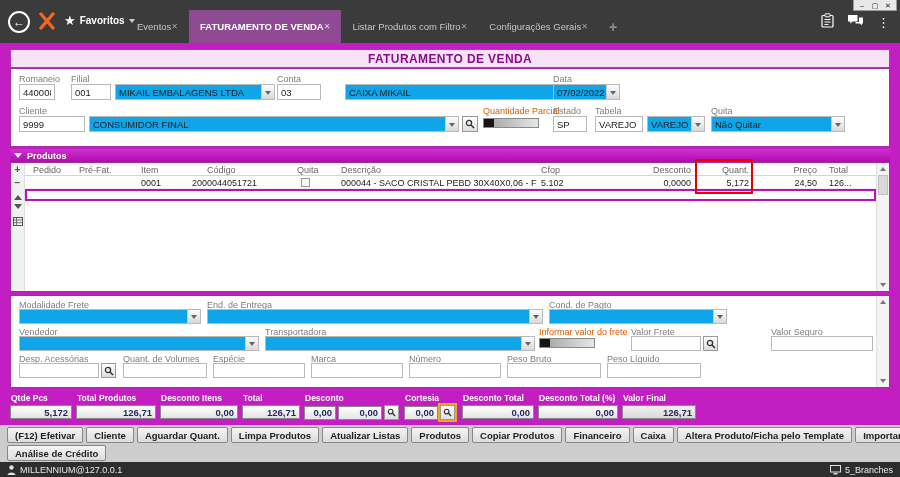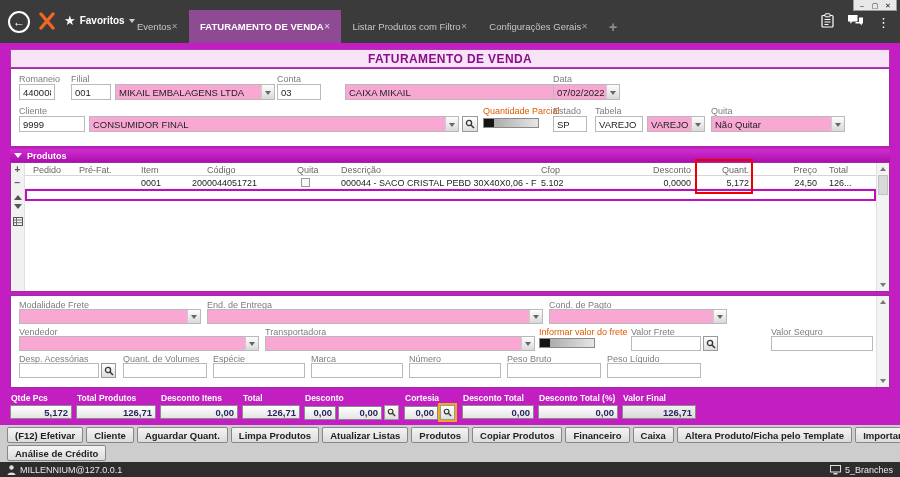--- a/index.html
+++ b/index.html
@@ -34,21 +34,21 @@
   #prodhdr{position:absolute;left:10px;right:10px;top:106px;height:13px;display:flex;align-items:center;gap:5px;padding-left:4px;background:linear-gradient(#d02fd0,#ad0ead)}
   #prodhdr span{font-size:9px;font-weight:700;color:#fff}
   #prodhdr .tri{width:0;height:0;border:4px solid transparent;border-top:5px solid #fff;margin-top:4px}
   #tblpanel{top:119px;height:130px}
   #midpanel{top:252px;height:93px}
 
   
   .flabel{position:absolute;font-size:9px;color:#7d7d7d;white-space:nowrap}
   .flabel.orange{color:#dd5a00}
   .inp{position:absolute;height:16px;border:1px solid #b9b9b9;background:#fff;font-size:9.5px;color:#222;padding:0 3px}
-  .selbox{position:absolute;height:16px;border:1px solid #b9b9b9;background:#f9a8d4;display:flex;align-items:center;overflow:hidden}
+  .selbox{position:absolute;height:16px;border:1px solid #b9b9b9;background:#0ea5e9;display:flex;align-items:center;overflow:hidden}
   .selbox .txt{font-size:9.5px;color:#222;padding:0 3px;white-space:nowrap;overflow:hidden;flex:1}
   .ddbtn{width:13px;height:100%;border-left:1px solid #ccc;background:linear-gradient(#fdfdfd,#d9d9d9);display:flex;align-items:center;justify-content:center;flex-shrink:0}
   .ddbtn i{width:0;height:0;border:3px solid transparent;border-top:4px solid #666;margin-top:4px}
   .magbtn{position:absolute;width:16px;height:16px;border:1px solid #999;background:linear-gradient(#fff,#dedede);display:flex;align-items:center;justify-content:center}
   .toggle{position:absolute;width:56px;height:10px;border:1px solid #8a8a8a;background:linear-gradient(to right,#9f9f9f,#e6e6e6);display:flex}
   .toggle .thumb{width:10px;height:100%;background:#151515}
 
   
   .lstrip{position:absolute;left:0;top:0;bottom:0;width:14px;background:#f1f1f1;border-right:1px solid #e0e0e0;display:flex;flex-direction:column;align-items:center;padding-top:1px;gap:2px;z-index:2}
   .lsbtn{width:12px;height:11px;display:flex;align-items:center;justify-content:center;font-size:10px;color:#555;font-weight:700}

